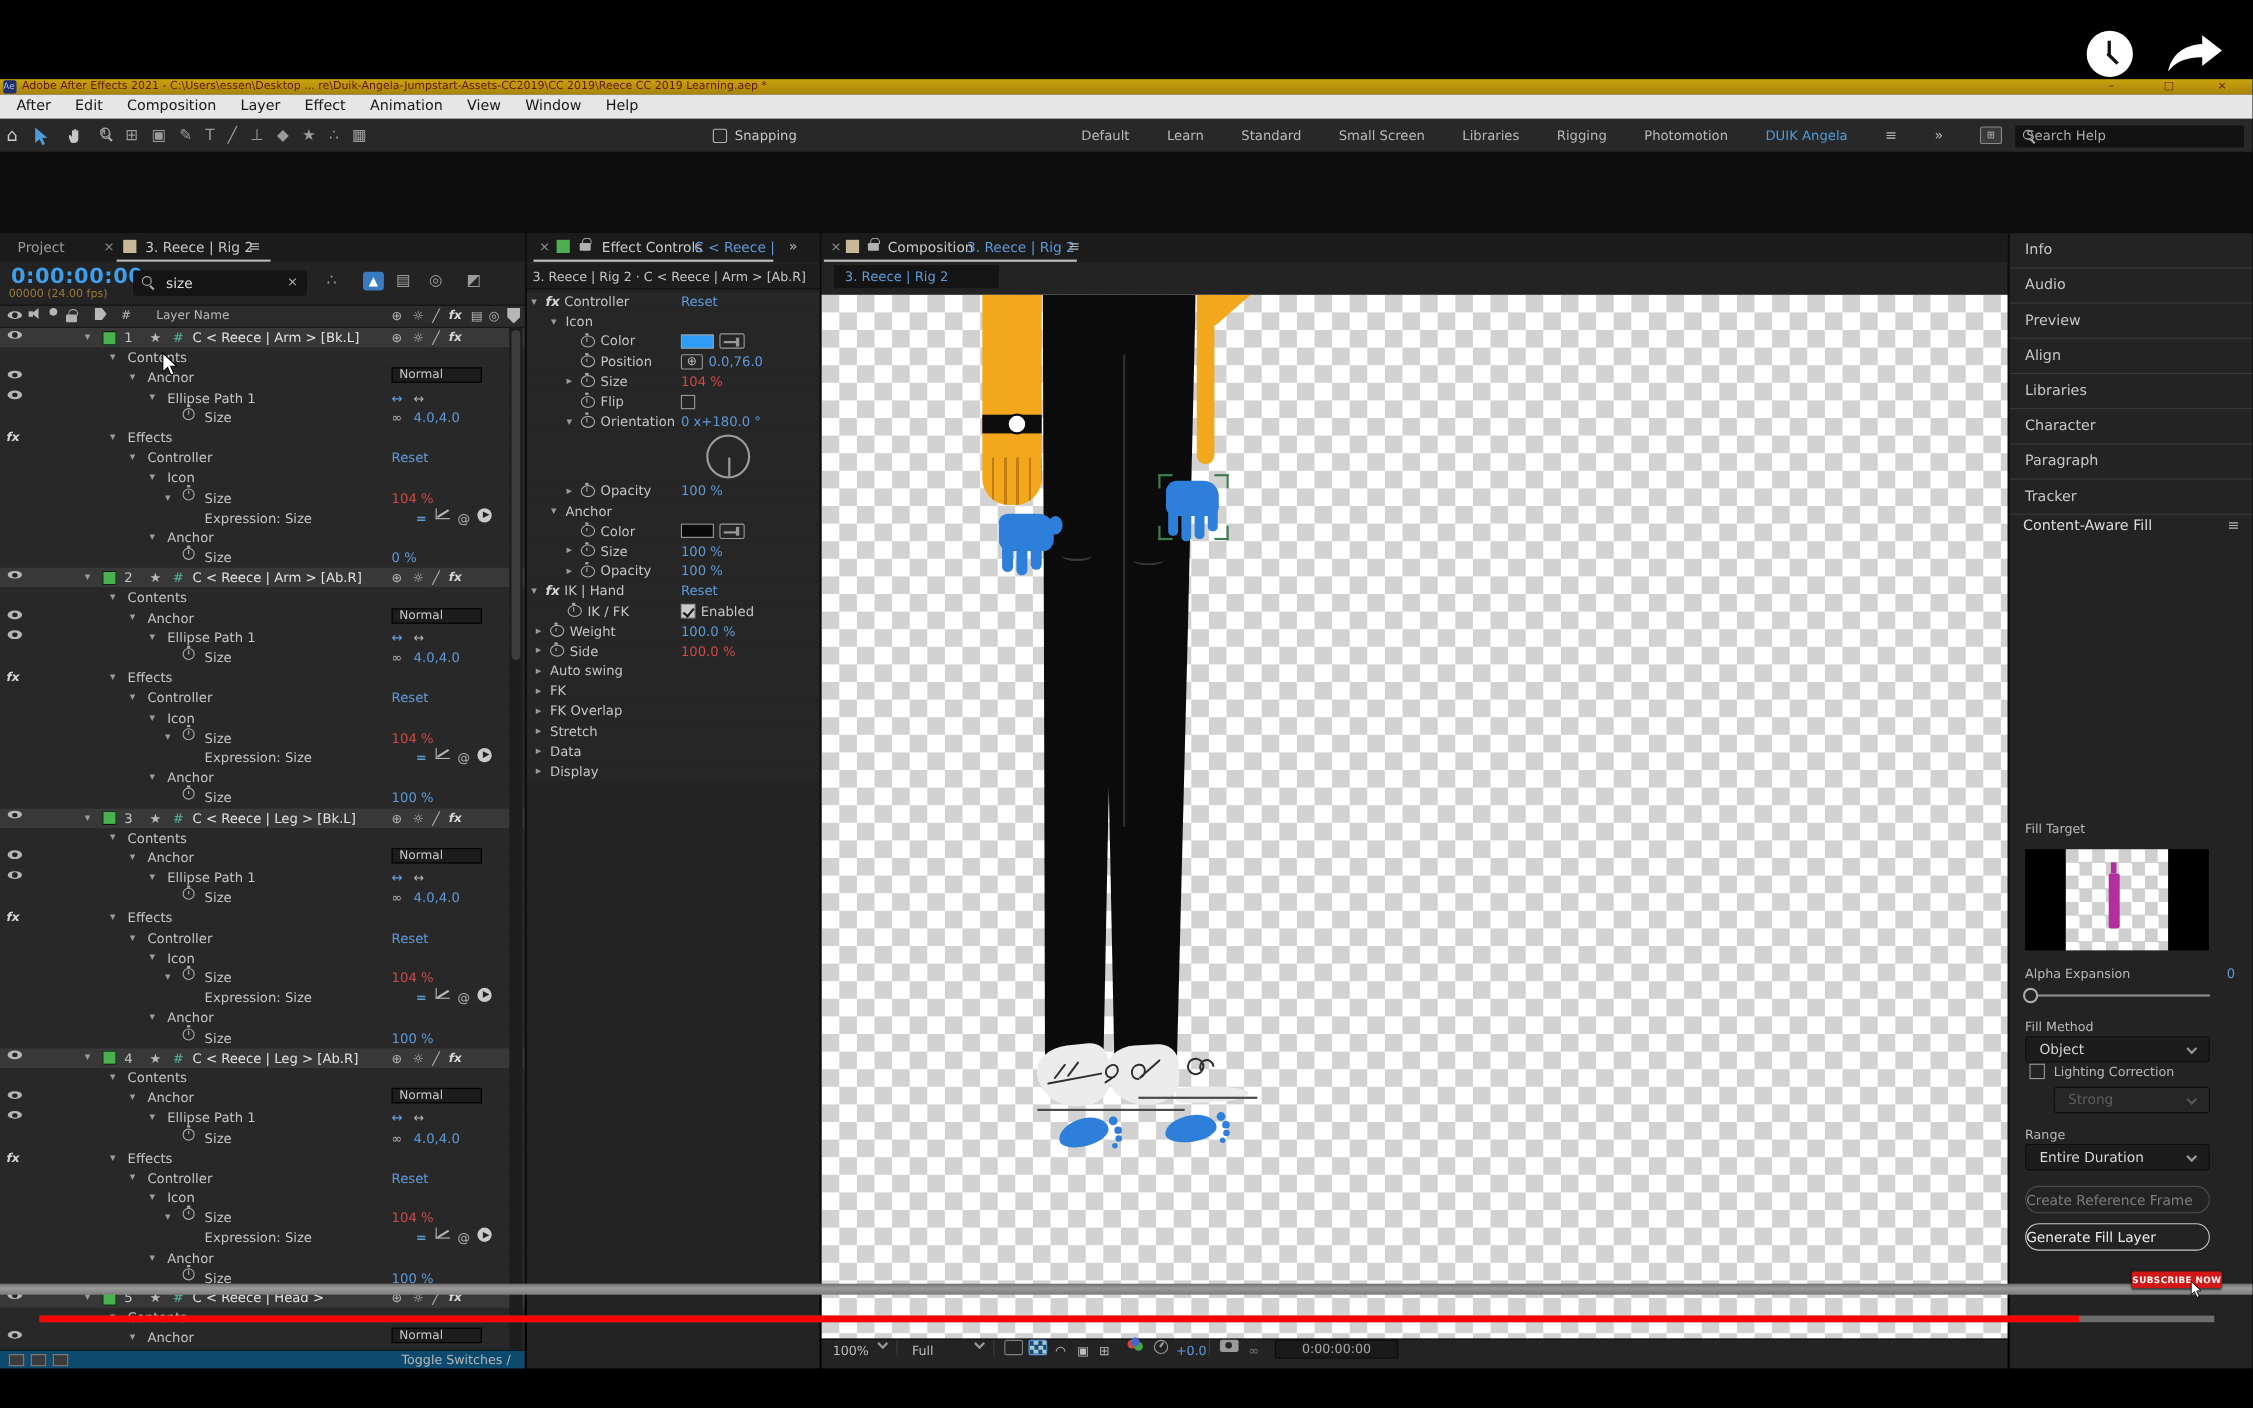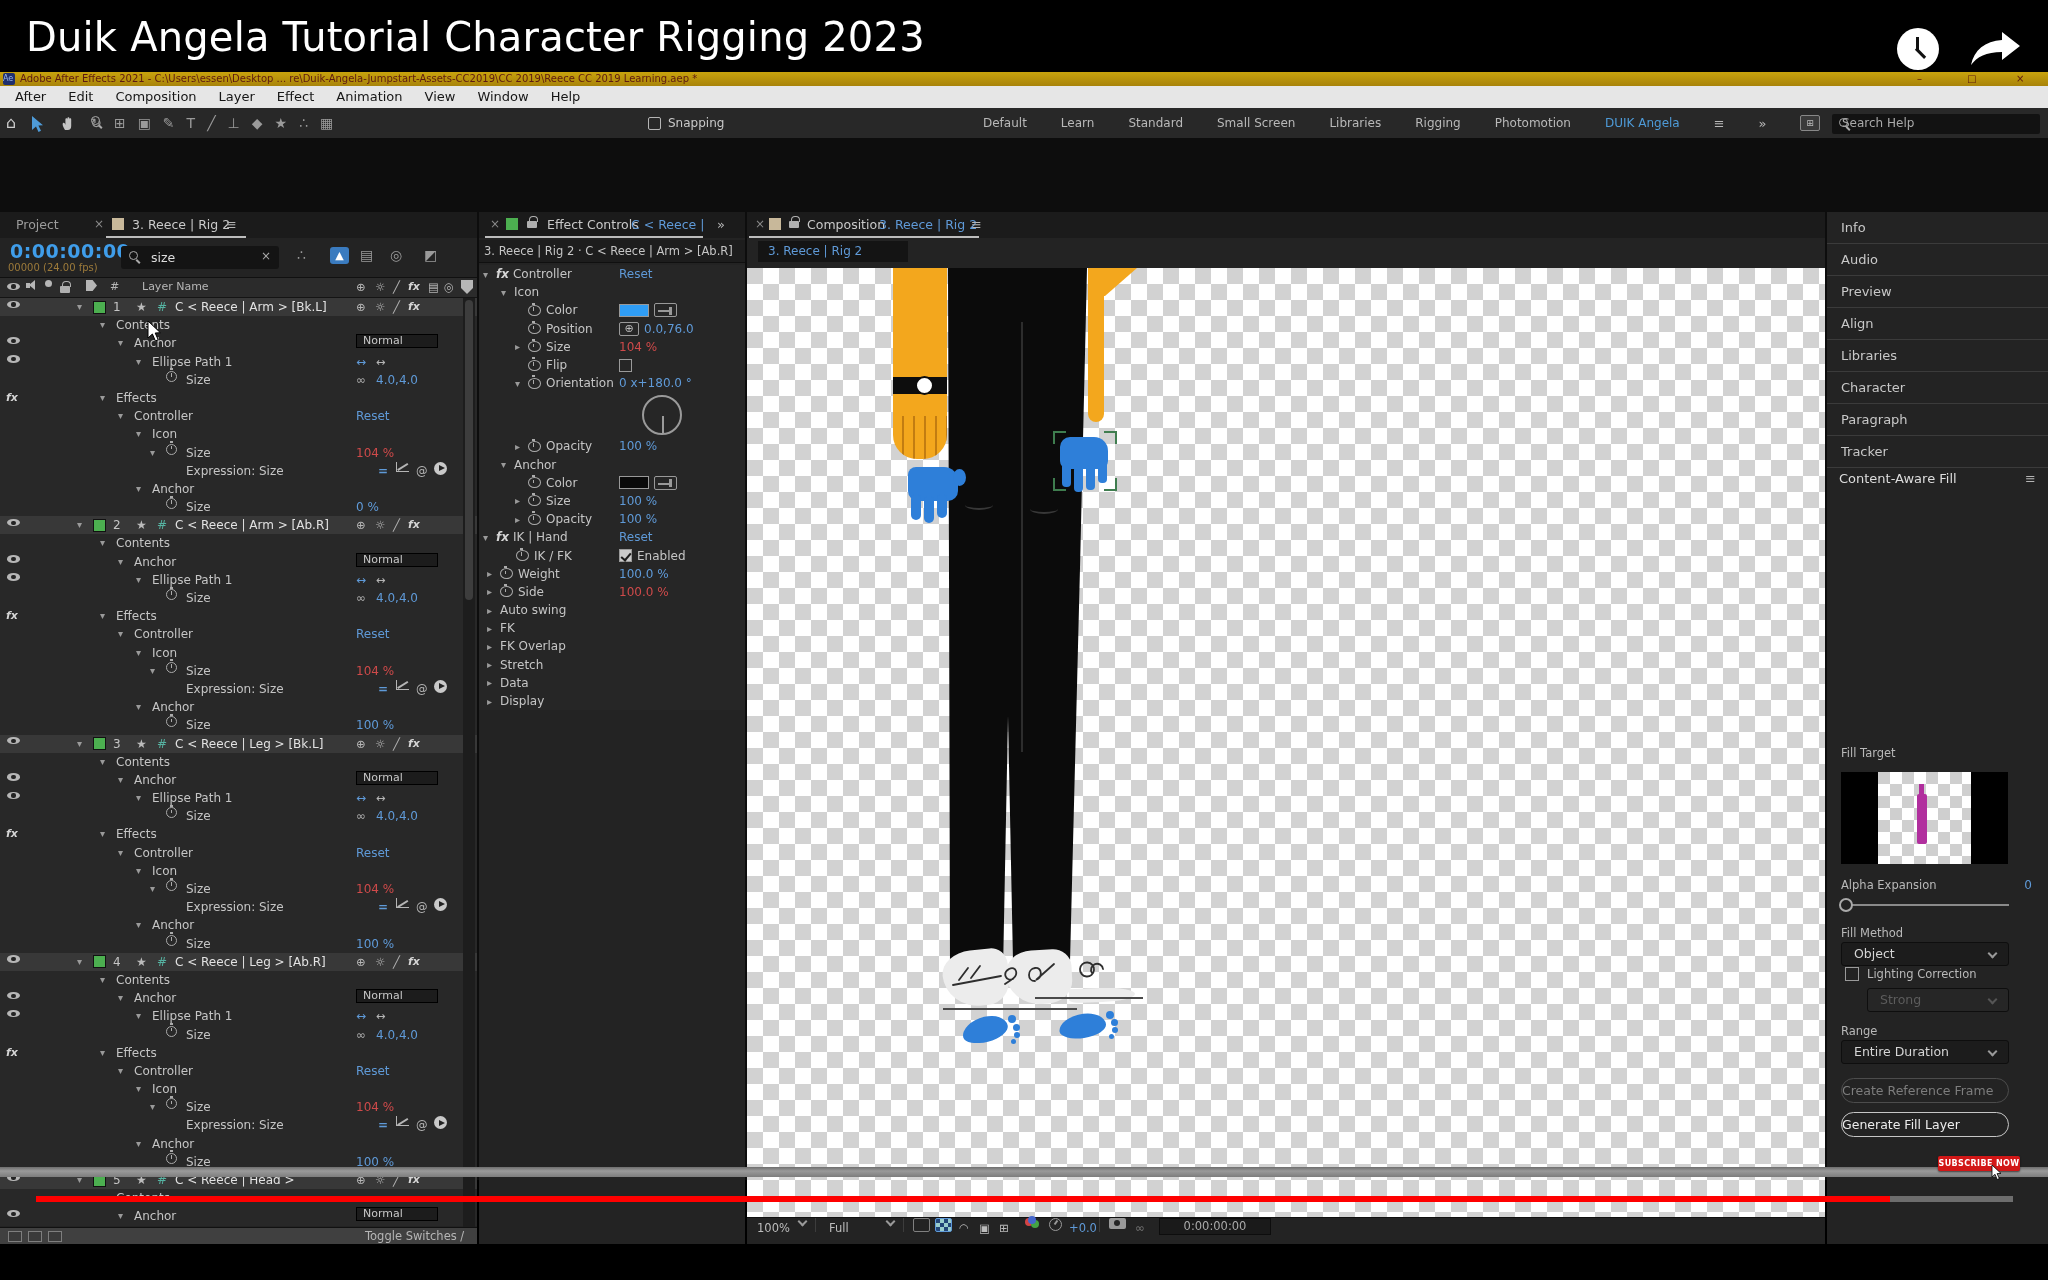--- a/index.html
+++ b/index.html
@@ -82,21 +82,21 @@
 .eye{width:13px;height:13px;top:3px}
 .eye::before{content:"";position:absolute;left:0;top:2.6px;width:13px;height:7.4px;border-radius:50%;background:#b6b6b6}
 .eye::after{content:"";position:absolute;left:4.4px;top:4.4px;width:4.2px;height:4.2px;border-radius:50%;background:#232323}
 .stopw{width:11px;height:11px;top:3.6px;border:1.4px solid #ababab;border-radius:50%}
 .stopw::before{content:"";position:absolute;left:2.6px;top:-3.4px;width:3.4px;height:2px;background:#ababab}
 .stopw::after{content:"";position:absolute;left:3.6px;top:1.4px;width:1.4px;height:3.6px;background:#ababab}
 .graphi{width:13px;height:10px;top:4px;border-left:1.4px solid #b5b5b5;border-bottom:1.4px solid #b5b5b5}
 .graphi::after{content:"";position:absolute;left:1px;bottom:0;width:12px;height:1.6px;background:#b5b5b5;transform:rotate(-32deg);transform-origin:left bottom}
 .pcir{width:13px;height:13px;top:2.6px;border-radius:50%;background:#c9c9c9}
 .pcir::after{content:"";position:absolute;left:5px;top:3.2px;border-left:6px solid #222;border-top:3.4px solid transparent;border-bottom:3.4px solid transparent}
-.tl-bottom{position:absolute;left:0;top:1015px;width:477px;height:17px;background:#404040;border-top:1px solid #111;font-size:11.5px;color:#b5b5b5;line-height:16px}
+.tl-bottom{position:absolute;left:0;top:1015px;width:477px;height:17px;background:#0c4a6e;border-top:1px solid #111;font-size:11.5px;color:#b5b5b5;line-height:16px}
 .tl-bottom .bx{position:absolute;top:2.5px;width:14px;height:11px;border:1px solid #7e7e7e;background:#3a3a3a}
 .mini-spk{width:12px;height:11px;top:4px}
 .mini-spk::before{content:"";position:absolute;left:0;top:3px;width:4px;height:5px;background:#b6b6b6}
 .mini-spk::after{content:"";position:absolute;left:3.4px;top:.4px;border-top:5px solid transparent;border-bottom:5px solid transparent;border-right:6.4px solid #b6b6b6}
 .mini-dot{width:7px;height:7px;top:7px;border-radius:50%;background:#b6b6b6}
 .mini-tag{width:11px;height:11px;top:4px;background:#b6b6b6;clip-path:polygon(0 0,60% 0,100% 50%,60% 100%,0 100%)}
 .mini-shield{width:12px;height:14px;top:3px;background:#b6b6b6;clip-path:polygon(0 0,100% 0,100% 58%,50% 100%,0 58%)}
 .vscroll{position:absolute;right:2px;top:86px;width:12px;height:929px;background:#1d1d1d}
 .vscroll::after{content:"";position:absolute;left:2px;top:2px;width:8px;height:300px;border-radius:4px;background:#3d3d3d}
 
@@ -182,21 +182,20 @@
 
 .hscroll{left:0;top:1095px;width:2048px;height:10px;background:linear-gradient(#6e6e6e,#9a9a9a 40%,#7d7d7d)}
 .subscribe{left:1938px;top:1156px;width:82px;height:15px;background:#d21717;border-radius:2px;color:#fff;font-size:8px;font-weight:bold;text-align:center;line-height:15px;letter-spacing:.4px;z-index:5;box-shadow:0 1px 2px rgba(0,0,0,.6)}
 .cursor-svg{z-index:9}
 </style>
 </head>
 <body>
 
 <div class="stage">
 
-  <div class="abs yt-title">Duik Angela Tutorial Character Rigging 2023</div>
   <div class="abs yt-clock"></div>
   <svg class="abs" style="left:1968px;top:26px" width="56" height="44">
     <path d="M34 6 L52 20 L34 34 V26 C18 26 9 31 3 39 C6 24 17 15 34 14 Z" fill="#fff"></path>
   </svg>
 
   <div class="abs ae">
 
     <div class="abs ae-titlebar">
       <span class="ae-ticon">Ae</span>
       <span class="ae-ttext">Adobe After Effects 2021 - C:\Users\essen\Desktop ... re\Duik-Angela-Jumpstart-Assets-CC2019\CC 2019\Reece CC 2019 Learning.aep *</span>

